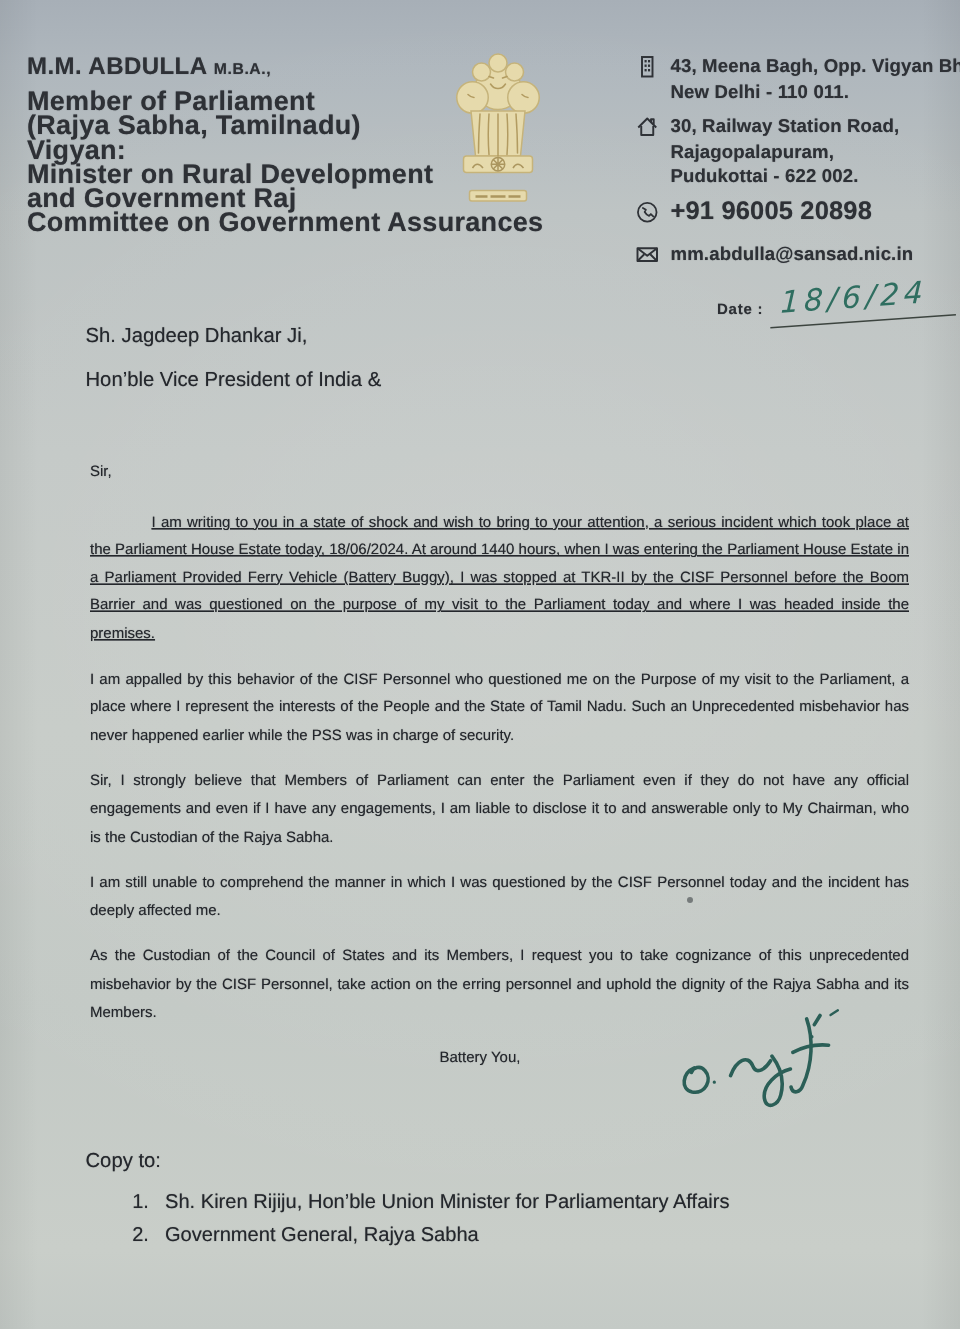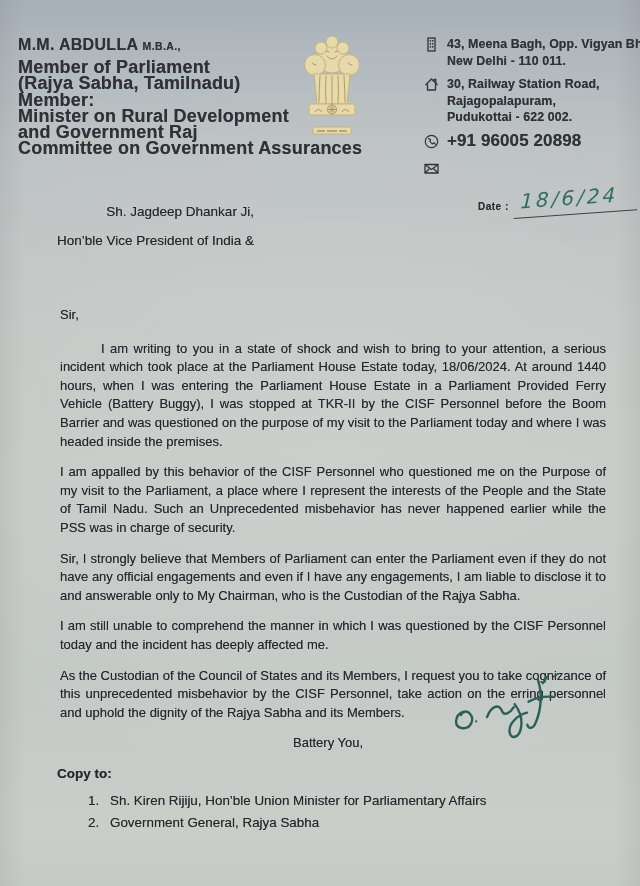--- a/index.html
+++ b/index.html
@@ -39,48 +39,48 @@
   .date-label{position:absolute;left:0;top:5px;font-size:10px;font-weight:bold;color:#2c2f34;letter-spacing:0.5px;}
   .date-group{position:absolute;left:34px;top:0;transform:rotate(-4deg);}
   .date-underline{position:absolute;left:0;top:22px;width:124px;border-bottom:1.6px solid #3c443f;}
   .date-value{
     position:absolute;left:8px;top:-6px;white-space:nowrap;
     font-family:"DejaVu Sans",sans-serif;font-style:italic;
     font-size:20px;letter-spacing:3px;color:#2f6e60;transform:skewX(-6deg);
   }
 
   
-  .recipient{position:absolute;left:57px;top:198px;font-size:13.5px;line-height:28.5px;color:#24272c;text-align:right;}
-  .body{position:absolute;left:60px;top:306px;width:546px;font-size:13px;line-height:18.6px;color:#24272c;}
+  .recipient{position:absolute;left:57px;top:210px;font-size:13.5px;line-height:28.5px;color:#24272c;}
+  .body{position:absolute;left:60px;top:306px;width:546px;font-size:10px;line-height:18.6px;color:#24272c;}
   .salutation{margin-bottom:15px;}
   .body p{margin:0 0 12px 0;text-align:justify;}
-  .body p.indent{text-indent:41px;}
+  .body p.indent{text-indent:41px;text-decoration:underline;}
   .closing{margin-top:10px;padding-left:233px;}
 
   
   .signature{position:absolute;left:443px;top:670px;width:150px;height:90px;transform:rotate(-2deg);}
 
   
   .copy{position:absolute;left:57px;top:766px;color:#24272c;}
-  .copy-label{font-size:13.5px;margin-bottom:9px;font-weight:bold;}
+  .copy-label{font-size:13.5px;margin-bottom:9px;}
   .copy ol{margin:0;padding-left:46px;font-size:13.4px;line-height:21.5px;}
   .copy li{padding-left:7px;}
 
   .speck{position:absolute;left:458px;top:598px;width:4px;height:4px;border-radius:50%;background:#4a4e52;opacity:0.65;}
 </style>
 </head>
 <body>
 
 <div class="paper">
 
   <div class="lh-left soft">
     <div class="lh-name"><span>M.M. ABDULLA</span> <span class="lh-degree">M.B.A.,</span></div>
     <div class="lh-line">Member of Parliament</div>
     <div class="lh-line">(Rajya Sabha, Tamilnadu)</div>
-    <div class="lh-line">Member:</div>
+    <div class="lh-line">Vigyan:</div>
     <div class="lh-line">Minister on Rural Development</div>
     <div class="lh-line">and Government Raj</div>
     <div class="lh-line">Committee on Government Assurances</div>
   </div>
 
   <div class="emblem">
     <svg width="70" height="110" viewBox="0 0 70 110" xmlns="http://www.w3.org/2000/svg">
 
       <g fill="#e9dcab" stroke="#c7b377" stroke-width="1">
         <circle cx="35" cy="26" r="15"></circle>
@@ -160,20 +160,23 @@
         <div>+91 96005 20898</div>
       </span>
     </div>
     <div class="contact-row email">
       <span class="cicon">
         <svg width="15" height="15" viewBox="0 0 15 15" fill="none" stroke="#2f3237" stroke-width="1.3" stroke-linejoin="round">
             <rect x="1" y="3.5" width="13" height="8.5"></rect>
             <path d="M1,3.5 L7.5,8.5 L14,3.5"></path>
             <path d="M1,12 L5.5,7.5 M14,12 L9.5,7.5"></path>
           </svg>
+      </span>
+      <span class="clines">
+        <div>mm.abdulla@sansad.nic.in</div>
       </span>
     </div>
   </div>
 
   <div class="date-row">
     <span class="date-label soft">Date :</span>
     <span class="date-group">
       <span class="date-underline"></span>
       <span class="date-value">18/6/24</span>
     </span>

